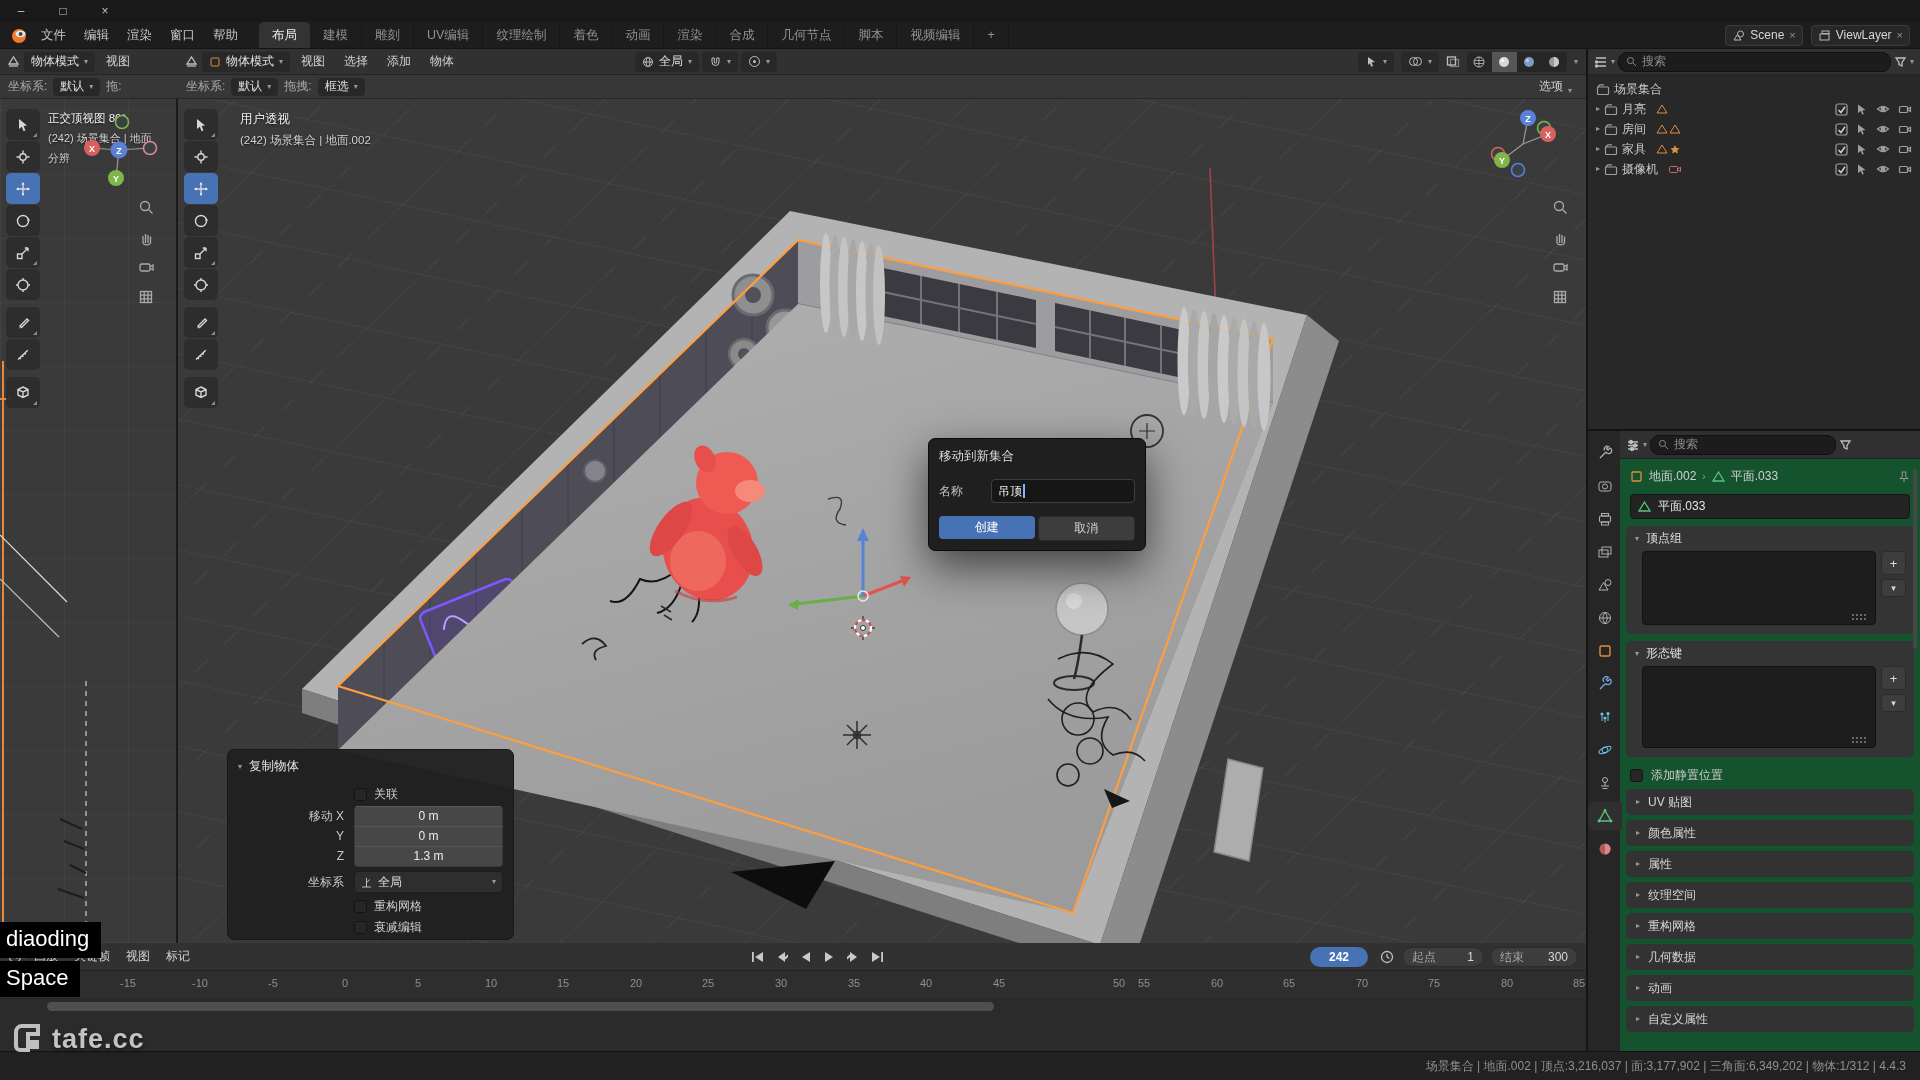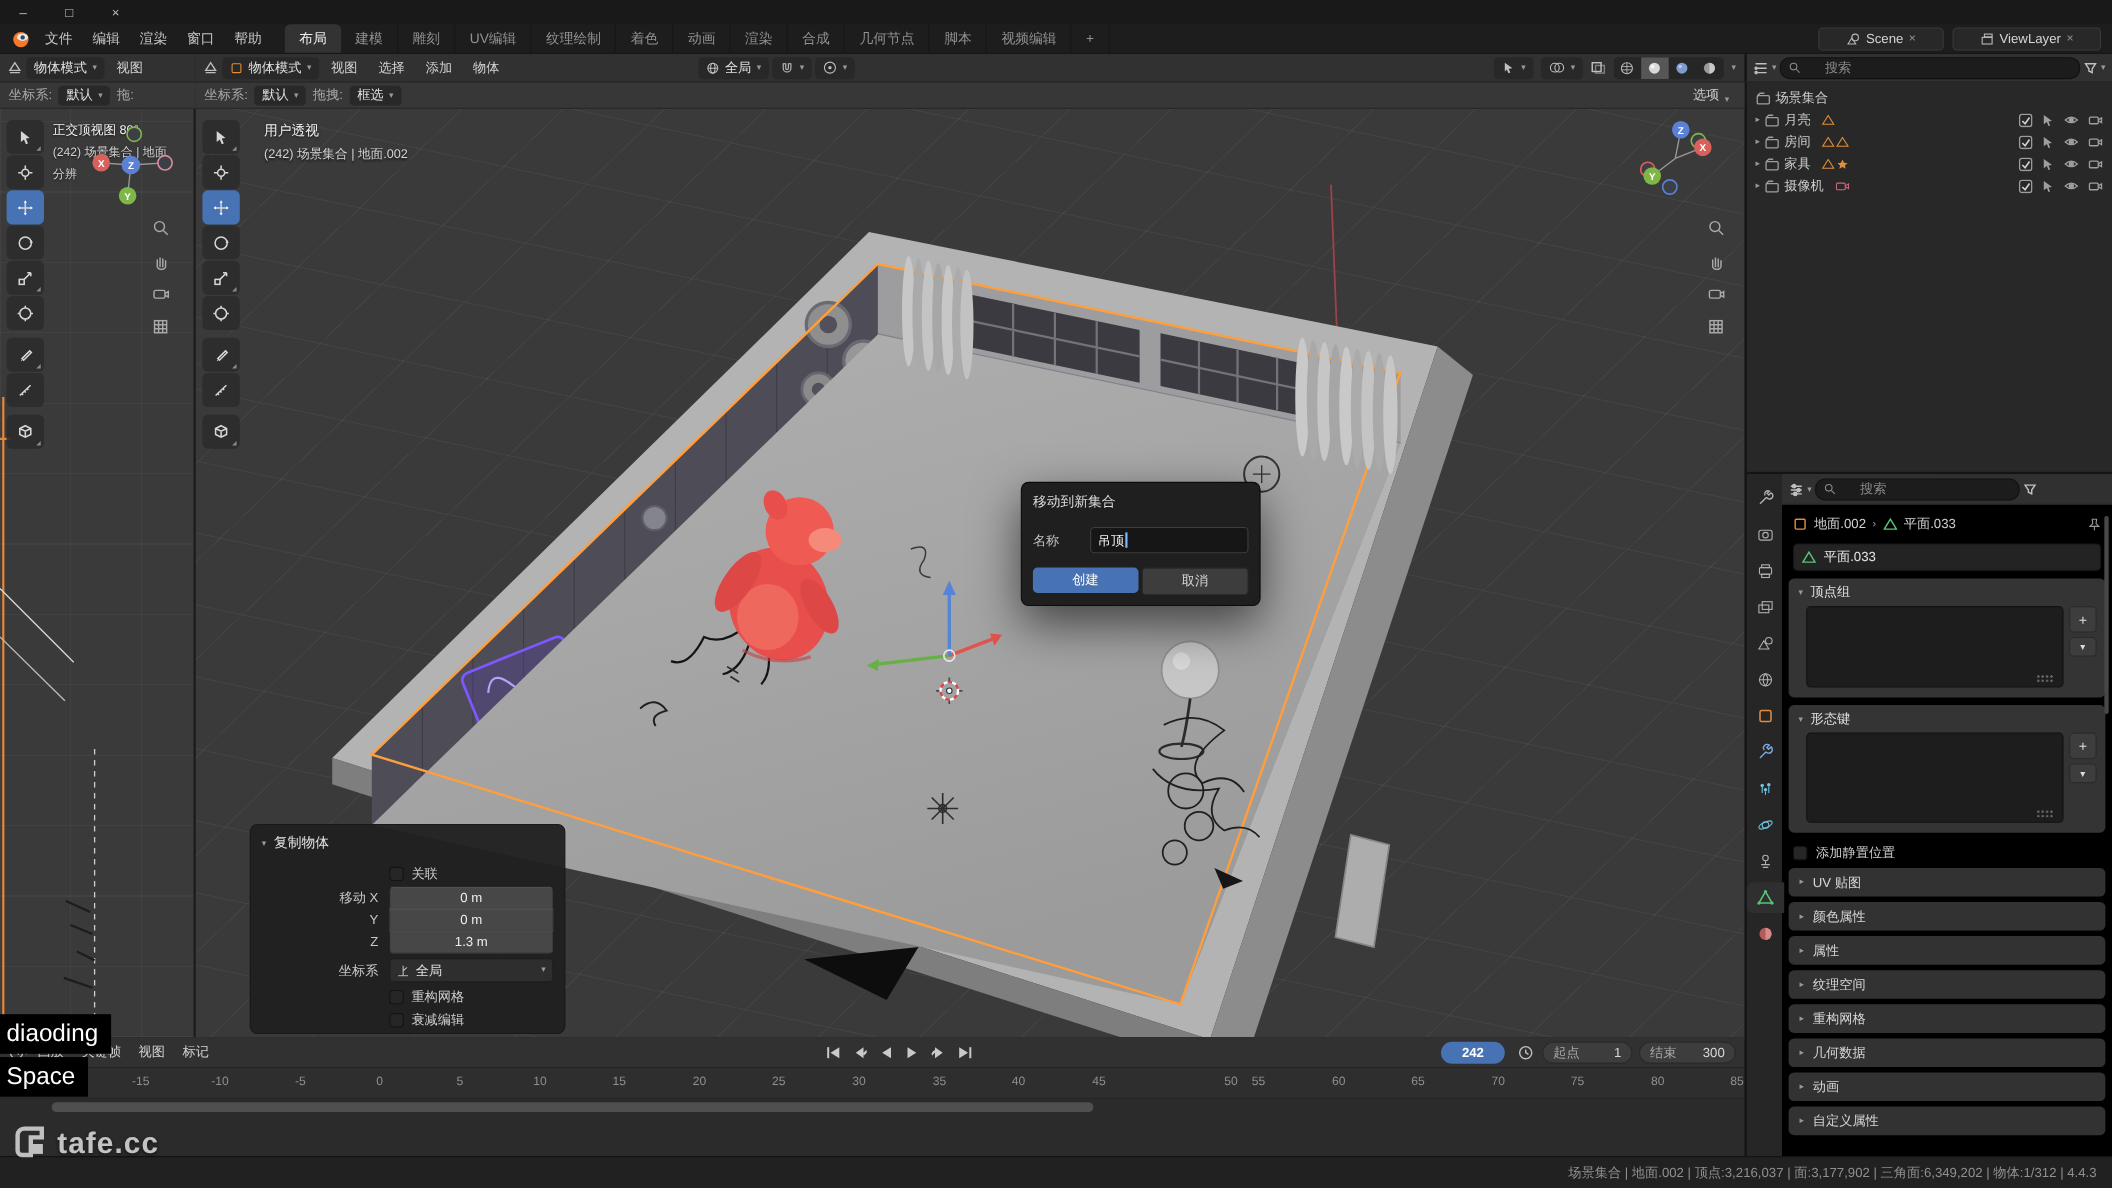--- a/index.html
+++ b/index.html
@@ -18,21 +18,21 @@
   .winbtn{width:42px;display:flex;align-items:center;justify-content:center;color:#c0c0c0;font-size:12px}
 
   
   .topbar{position:absolute;left:0;top:22px;width:1920px;height:27px;background:#1d1d1d;
           display:flex;align-items:center;padding:0 6px;box-sizing:border-box;border-bottom:1px solid #141414}
   .menu-item{padding:2px 9px;color:#c6c6c6;font-size:12.5px;border-radius:3px}
   .tabs{display:flex;align-items:stretch;margin-left:12px;height:100%}
   .tab{display:flex;align-items:center;padding:0 13px;font-size:12.5px;color:#929292;border-right:1px solid #171717}
   .tab.active{background:#333333;color:#eeeeee;border-radius:5px 5px 0 0;border-right:none}
   .widget{display:flex;align-items:center;gap:5px;background:#282828;border:1px solid #3a3a3a;
-          border-radius:4px;padding:0 24px;height:19px;color:#d6d6d6}
+          border-radius:4px;padding:0 6px;height:19px;color:#d6d6d6}
   .wx{color:#8f8f8f;font-size:11px}
 
   
   .hdr{position:absolute;background:#313131;border-bottom:1px solid #232323;display:flex;
        align-items:center;box-sizing:border-box;padding:0 6px;gap:3px;z-index:6}
   .toolrow{position:absolute;background:#373737;border-bottom:1px solid #272727;display:flex;
        align-items:center;box-sizing:border-box;padding:0 8px;gap:6px;z-index:6}
   .hfield{display:flex;align-items:center;gap:5px;background:#282828;border-radius:4px;height:20px;
           padding:0 7px;color:#e0e0e0}
   .hmenu{padding:0 8px;color:#d2d2d2}
@@ -91,27 +91,27 @@
   .chk{width:13px;height:13px;background:#262626;border:1px solid #141414;border-radius:3px;box-sizing:border-box}
   .op-drop{flex:1;height:20px;background:#2e2e2e;border:1px solid #1e1e1e;border-radius:4px;display:flex;
            align-items:center;padding:0 6px;gap:6px;color:#e0e0e0}
 
   
   .outliner{position:absolute;background:#282828;z-index:3}
   .o-row{display:flex;align-items:center;height:20px;padding-left:8px;gap:4px;color:#cbcbcb;font-size:12px}
   .o-right{margin-left:auto;display:flex;gap:8px;align-items:center;padding-right:8px}
   .o-right svg,.o-row .oicon svg{stroke:#9e9e9e;fill:none;stroke-width:1.2}
   .searchbox{flex:1;height:18px;background:#1c1c1c;border:1px solid #101010;border-radius:9px;display:flex;
-             align-items:center;gap:22px;padding:0 7px;color:#8a8a8a}
+             align-items:center;gap:5px;padding:0 7px;color:#8a8a8a}
 
   
   .ptabs{position:absolute;width:34px;background:#262626;z-index:4}
   .ptab{position:absolute;left:0;width:34px;height:28px;display:flex;align-items:center;justify-content:center}
   .ptab.active{background:#2f2f2f;border-radius:6px 0 0 6px}
-  .props{position:absolute;background:#000000;z-index:3}
+  .props{position:absolute;background:#14532d;z-index:3}
   .p-bread{display:flex;align-items:center;gap:6px;padding:9px 10px 4px;color:#d0d0d0}
   .p-name{margin:5px 10px 0;height:23px;background:#232323;border:1px solid #161616;border-radius:4px;
           display:flex;align-items:center;gap:7px;padding:0 7px;color:#e6e6e6}
   .panel{background:#343434;border-radius:5px;margin:7px 6px 0;padding:0 0 9px}
   .panel-h{display:flex;align-items:center;gap:7px;height:25px;padding:0 9px;color:#e0e0e0}
   .panel-c{background:#323232;border-radius:5px;margin:5px 6px 0;height:26px;display:flex;align-items:center;
            gap:8px;padding:0 10px;color:#d6d6d6}
   .listwrap{display:flex;gap:5px;padding:0 8px 0 16px}
   .listbox{flex:1;height:72px;background:#1d1d1d;border:1px solid #131313;border-radius:4px;position:relative}
   .grip{position:absolute;right:8px;bottom:4px;width:16px;height:7px;

